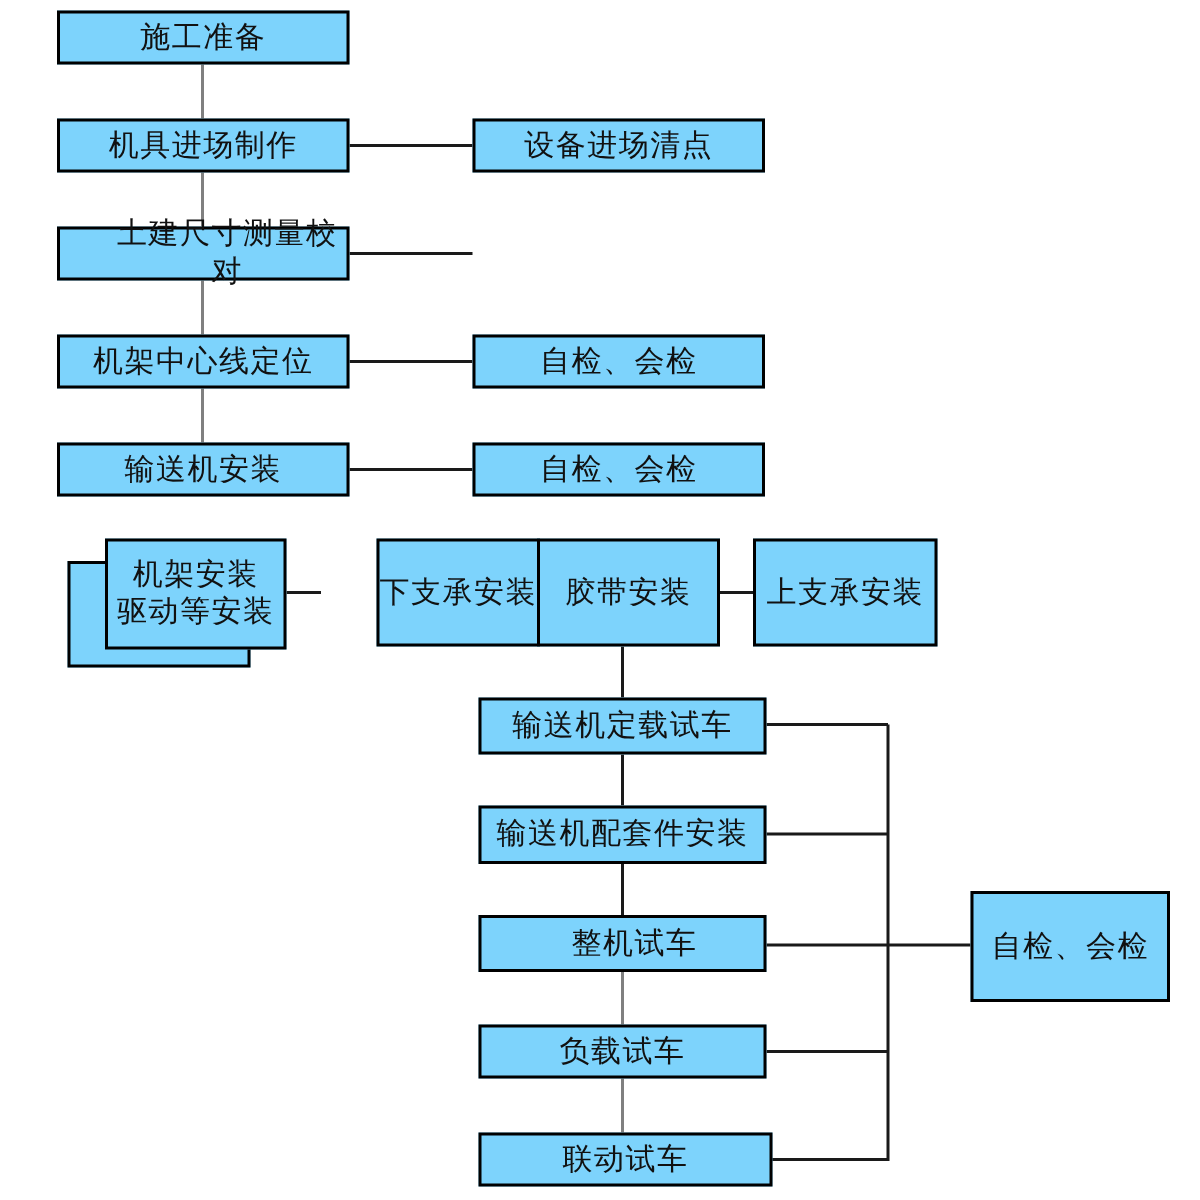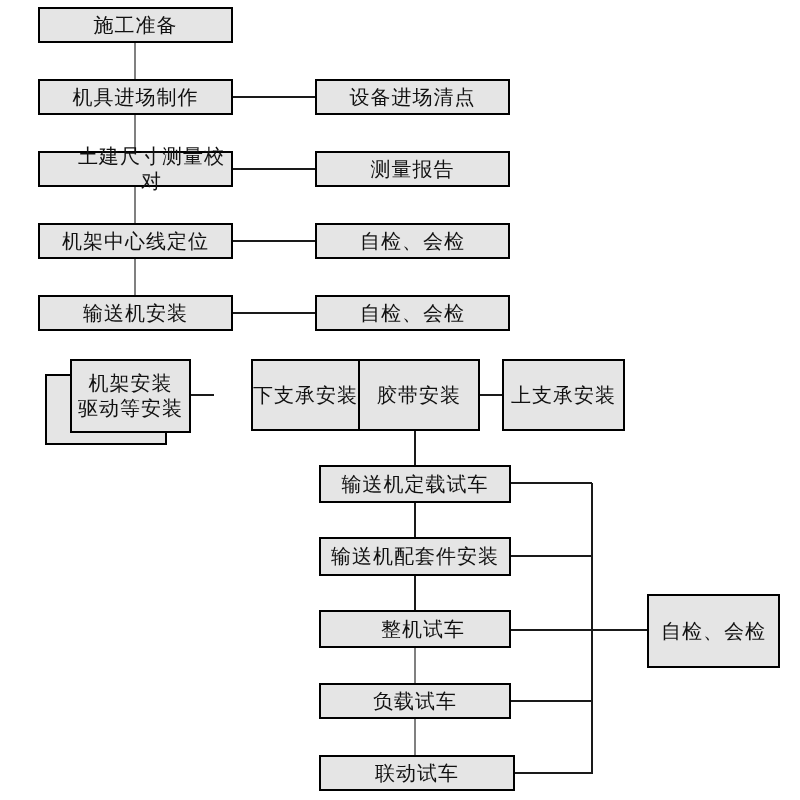--- a/index.html
+++ b/index.html
@@ -11,21 +11,21 @@
     position: relative;
     width: 800px;
     height: 800px;
     background: #ffffff;
     font-family: "Liberation Sans", "DejaVu Sans", sans-serif;
     overflow: hidden;
   }
   .node {
     position: absolute;
     box-sizing: border-box;
-    background: #e5e5e5;
+    background: #7dd3fc;
     display: flex;
     align-items: center;
     justify-content: center;
     text-align: center;
     font-size: 20px;
     line-height: 1.25;
     white-space: pre-line;
     letter-spacing: 1px;
   }
   .line {
@@ -60,21 +60,20 @@
     <div class="line h" style="background: rgb(26, 26, 26); left: 511px; top: 700px; width: 81px;"></div>
     <div class="line h" style="background: rgb(26, 26, 26); left: 511px; top: 772px; width: 81px;"></div>
     <div class="line v" style="background: rgb(26, 26, 26); left: 591px; top: 483px; height: 291px;"></div>
     <div class="node" style="left: 45px; top: 374px; width: 122px; height: 71px; border: 2px solid rgb(0, 0, 0); color: rgb(17, 17, 17);"></div>
     <div class="node" style="left: 38px; top: 7px; width: 195px; height: 36px; border: 2px solid rgb(0, 0, 0); color: rgb(17, 17, 17);">施工准备</div>
     <div class="node" style="left: 38px; top: 79px; width: 195px; height: 36px; border: 2px solid rgb(0, 0, 0); color: rgb(17, 17, 17);">机具进场制作</div>
     <div class="node" style="left: 38px; top: 151px; width: 195px; height: 36px; border: 2px solid rgb(0, 0, 0); color: rgb(17, 17, 17); padding-left: 32px;">土建尺寸测量校对</div>
     <div class="node" style="left: 38px; top: 223px; width: 195px; height: 36px; border: 2px solid rgb(0, 0, 0); color: rgb(17, 17, 17);">机架中心线定位</div>
     <div class="node" style="left: 38px; top: 295px; width: 195px; height: 36px; border: 2px solid rgb(0, 0, 0); color: rgb(17, 17, 17);">输送机安装</div>
     <div class="node" style="left: 315px; top: 79px; width: 195px; height: 36px; border: 2px solid rgb(0, 0, 0); color: rgb(17, 17, 17);">设备进场清点</div>
-    <div class="node" style="left: 315px; top: 151px; width: 195px; height: 36px; border: 2px solid rgb(0, 0, 0); color: rgb(17, 17, 17);">测量报告</div>
     <div class="node" style="left: 315px; top: 223px; width: 195px; height: 36px; border: 2px solid rgb(0, 0, 0); color: rgb(17, 17, 17);">自检、会检</div>
     <div class="node" style="left: 315px; top: 295px; width: 195px; height: 36px; border: 2px solid rgb(0, 0, 0); color: rgb(17, 17, 17);">自检、会检</div>
     <div class="node" style="left: 70px; top: 359px; width: 121px; height: 74px; border: 2px solid rgb(0, 0, 0); color: rgb(17, 17, 17);">机架安装
 驱动等安装</div>
     <div class="node" style="left: 214px; top: 359px; width: 109px; height: 72px; border: 2px solid rgb(0, 0, 0); color: rgb(17, 17, 17); margin-left: 37px;">下支承安装</div>
     <div class="node" style="left: 358px; top: 359px; width: 122px; height: 72px; border: 2px solid rgb(0, 0, 0); color: rgb(17, 17, 17);">胶带安装</div>
     <div class="node" style="left: 502px; top: 359px; width: 123px; height: 72px; border: 2px solid rgb(0, 0, 0); color: rgb(17, 17, 17);">上支承安装</div>
     <div class="node" style="left: 319px; top: 465px; width: 192px; height: 38px; border: 2px solid rgb(0, 0, 0); color: rgb(17, 17, 17);">输送机定载试车</div>
     <div class="node" style="left: 319px; top: 537px; width: 192px; height: 39px; border: 2px solid rgb(0, 0, 0); color: rgb(17, 17, 17);">输送机配套件安装</div>
     <div class="node" style="left: 319px; top: 610px; width: 192px; height: 38px; border: 2px solid rgb(0, 0, 0); color: rgb(17, 17, 17); padding-left: 16px;">整机试车</div>

